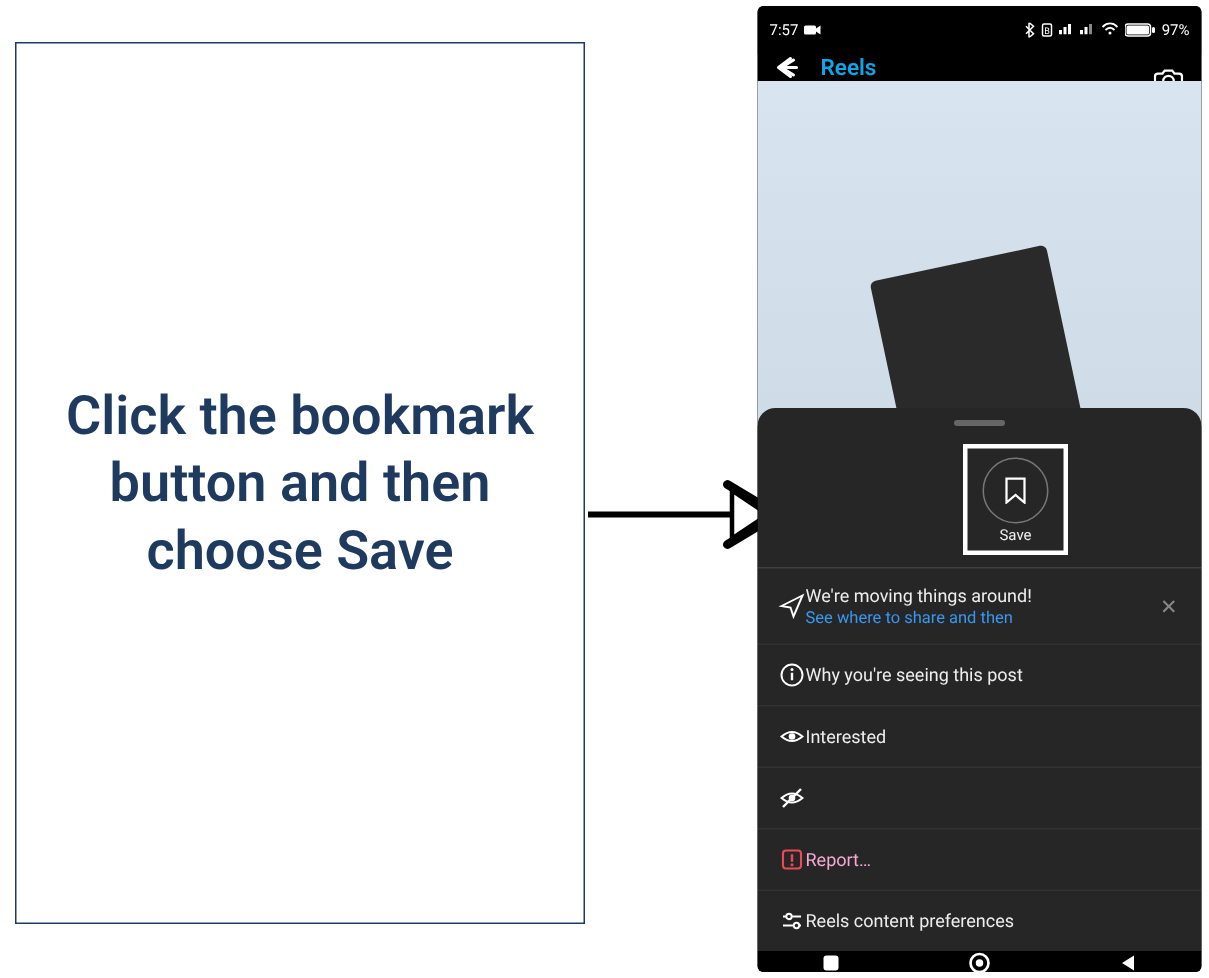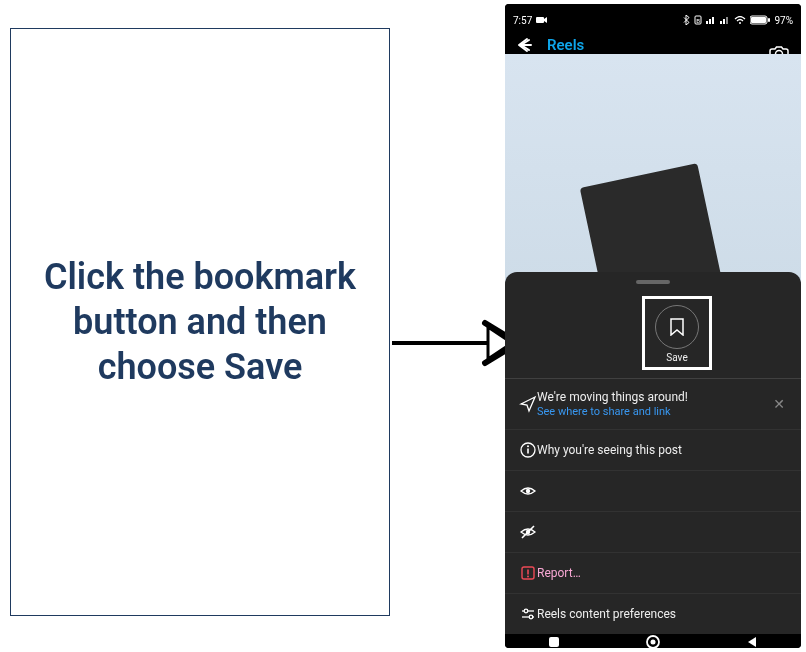--- a/index.html
+++ b/index.html
@@ -54,21 +54,21 @@
     height: 22px;
     background: #000;
     color: #fff;
     display: flex;
     align-items: center;
     justify-content: space-between;
     padding: 16px 8px;
     font-size: 10px;
   }
   .status-left { display: flex; align-items: center; gap: 4px; }
-  .status-right { display: flex; align-items: center; gap: 4px; }
+  .status-right { display: flex; gap: 4px; }
   .app-header {
     height: 35px;
     background: rgba(0,0,0,0.55);
     color: #0ea5e9;
     display: flex;
     align-items: center;
     padding: 0 10px;
     gap: 14px;
     font-size: 15px;
     font-weight: 600;
@@ -280,21 +280,21 @@
     </div>
 
     <div class="menu-item first">
       <span class="icon">
         <svg width="18" height="18" viewBox="0 0 18 18">
             <path d="M2 9 L16 2 L10 16 L8 10 L2 9 Z" fill="none" stroke="#fff" stroke-width="1.3"></path>
           </svg>
       </span>
       <div class="mi-text">
         <span>We're moving things around!</span>
-        <span class="mi-sub">See where to share and link</span>
+        <span class="mi-sub">See where to share and then</span>
       </div>
       <span class="close-x">✕</span>
     </div>
 
     <div class="menu-item">
       <span class="icon">
         <svg width="18" height="18" viewBox="0 0 18 18">
             <circle cx="9" cy="9" r="7" fill="none" stroke="#fff" stroke-width="1.3"></circle>
             <rect x="8.2" y="7.5" width="1.6" height="5" fill="#fff"></rect>
             <circle cx="9" cy="5.3" r="1" fill="#fff"></circle>
@@ -303,20 +303,21 @@
       <span class="mi-text">Why you're seeing this post</span>
     </div>
 
     <div class="menu-item">
       <span class="icon">
         <svg width="18" height="18" viewBox="0 0 18 18">
             <path d="M2 9 Q9 3 16 9 Q9 15 2 9 Z" fill="none" stroke="#fff" stroke-width="1.3"></path>
             <circle cx="9" cy="9" r="2.2" fill="#fff"></circle>
           </svg>
       </span>
+      <span class="mi-text">Interested</span>
     </div>
 
     <div class="menu-item">
       <span class="icon">
         <svg width="18" height="18" viewBox="0 0 18 18">
             <path d="M2 9 Q9 3 16 9 Q9 15 2 9 Z" fill="none" stroke="#fff" stroke-width="1.3"></path>
             <circle cx="9" cy="9" r="2.2" fill="#fff"></circle>
             <line x1="3" y1="15" x2="15" y2="3" stroke="#fff" stroke-width="1.6"></line>
           </svg>
       </span>

